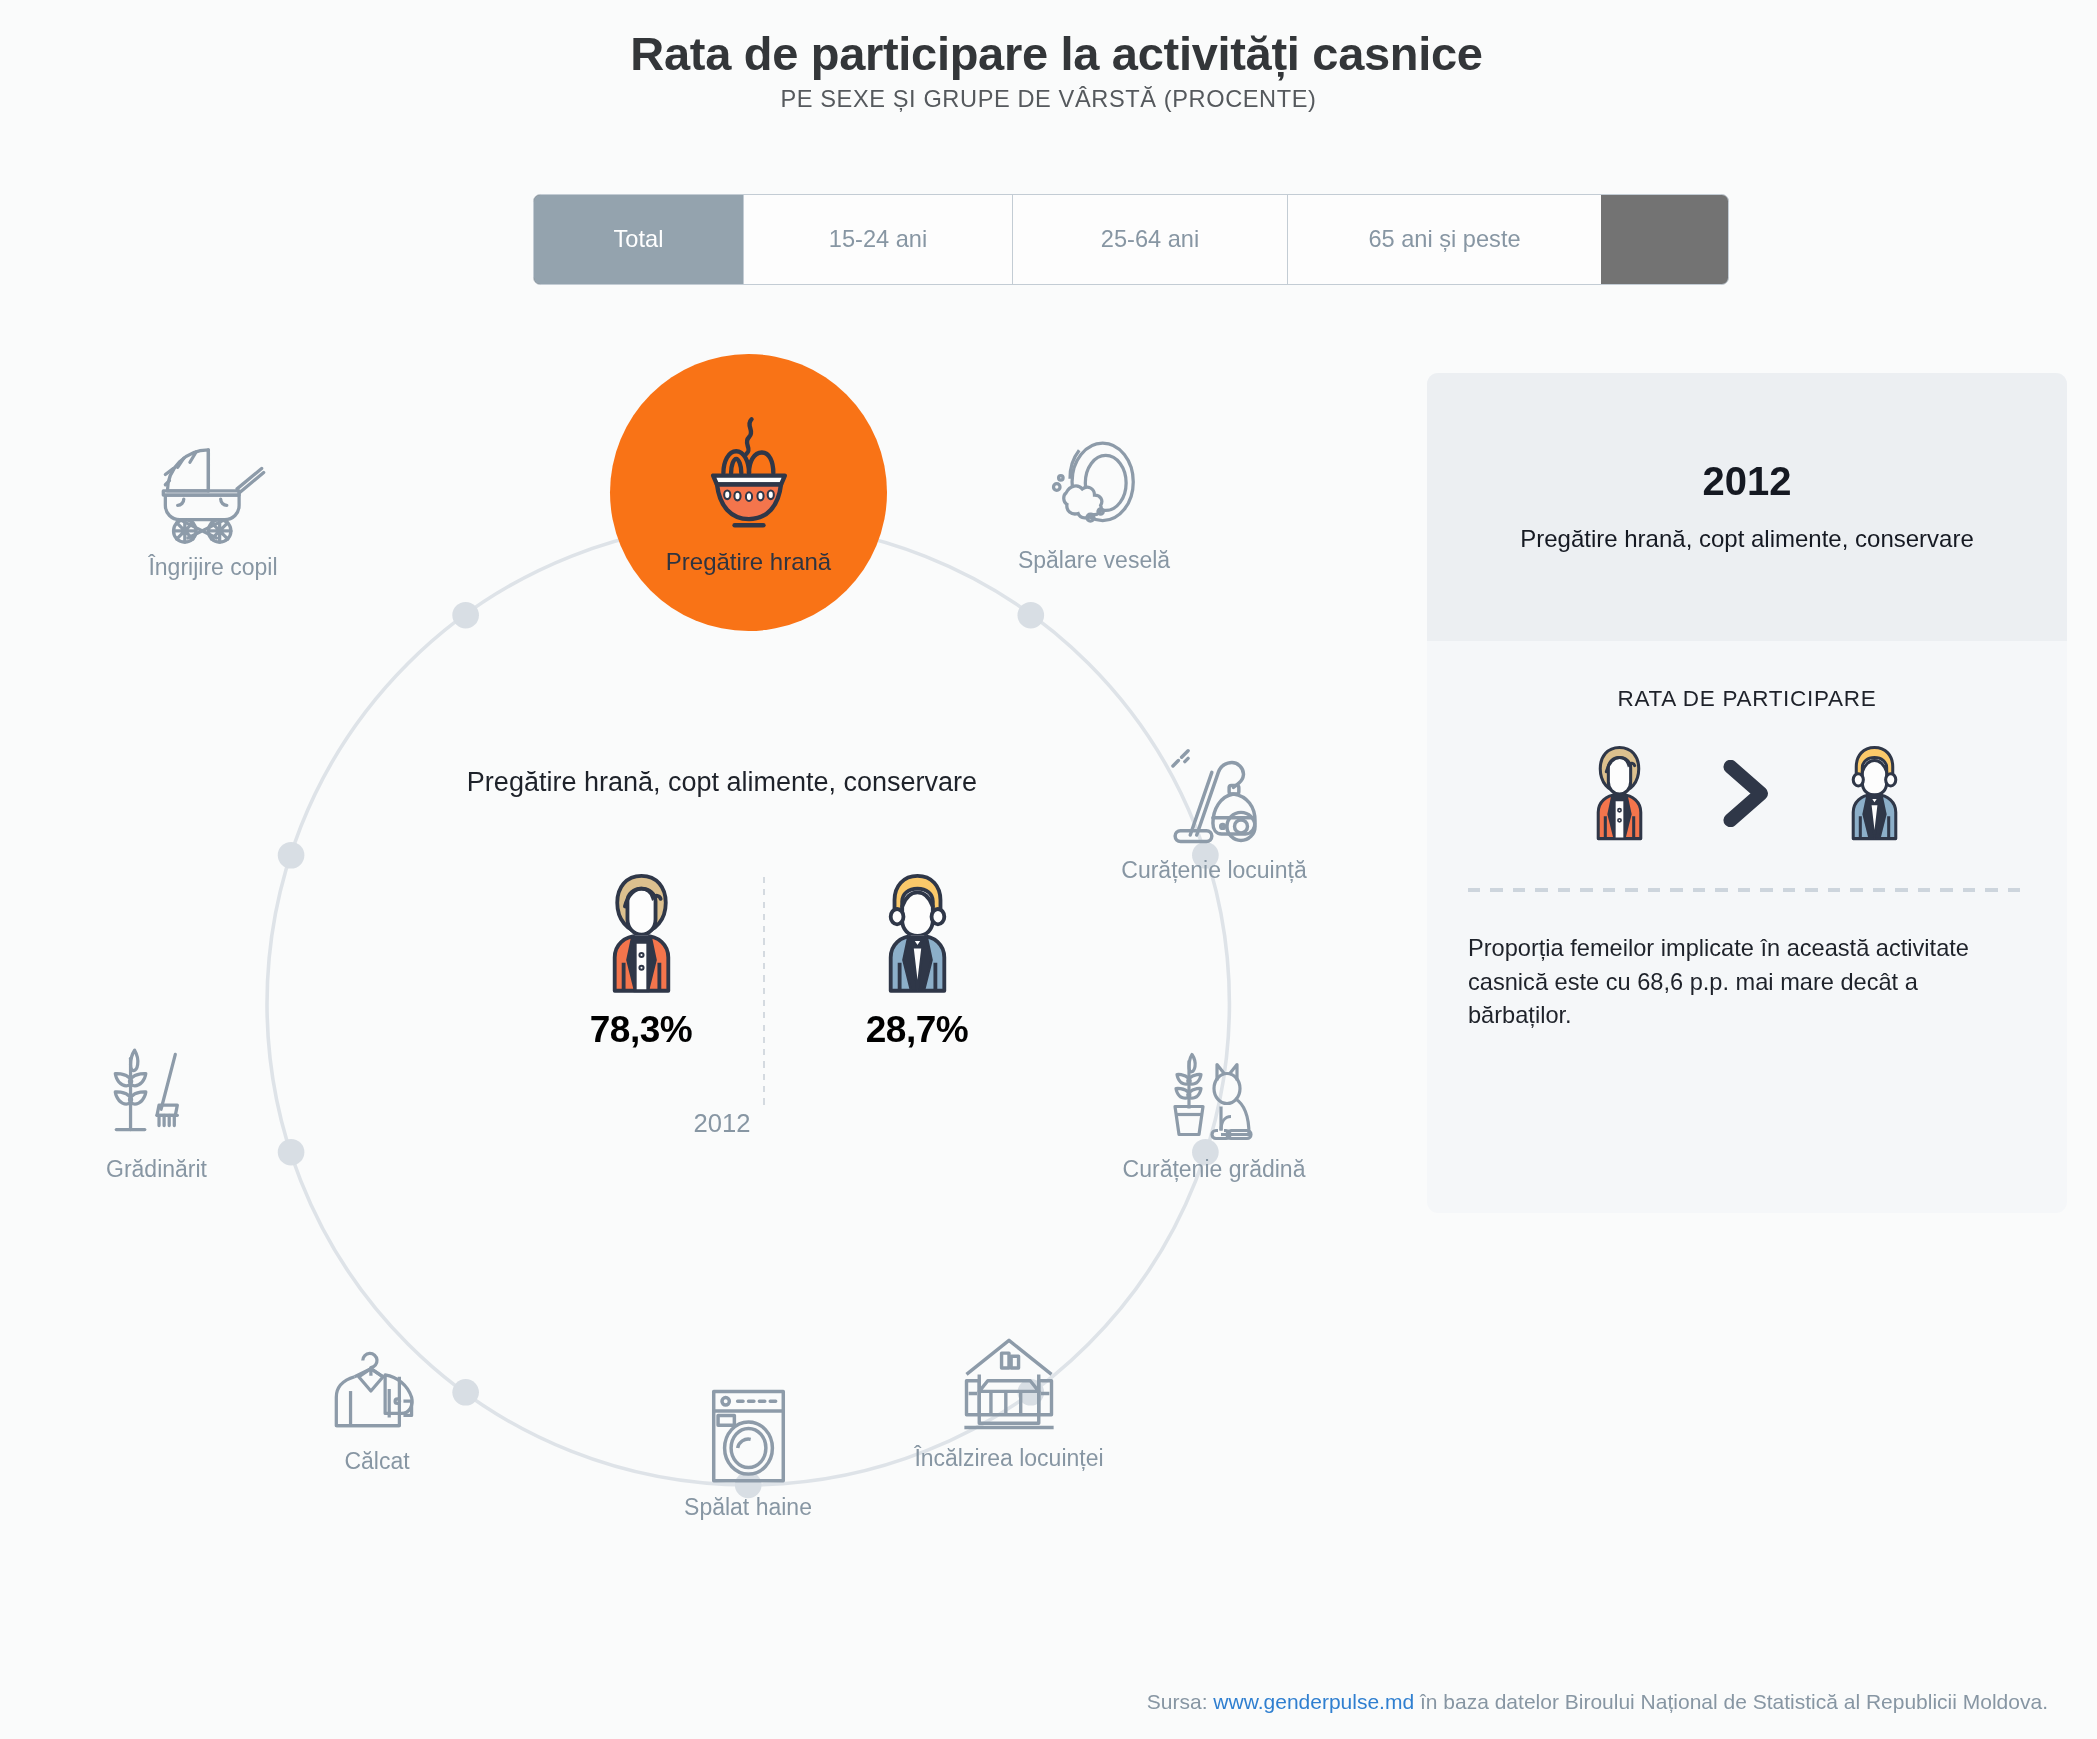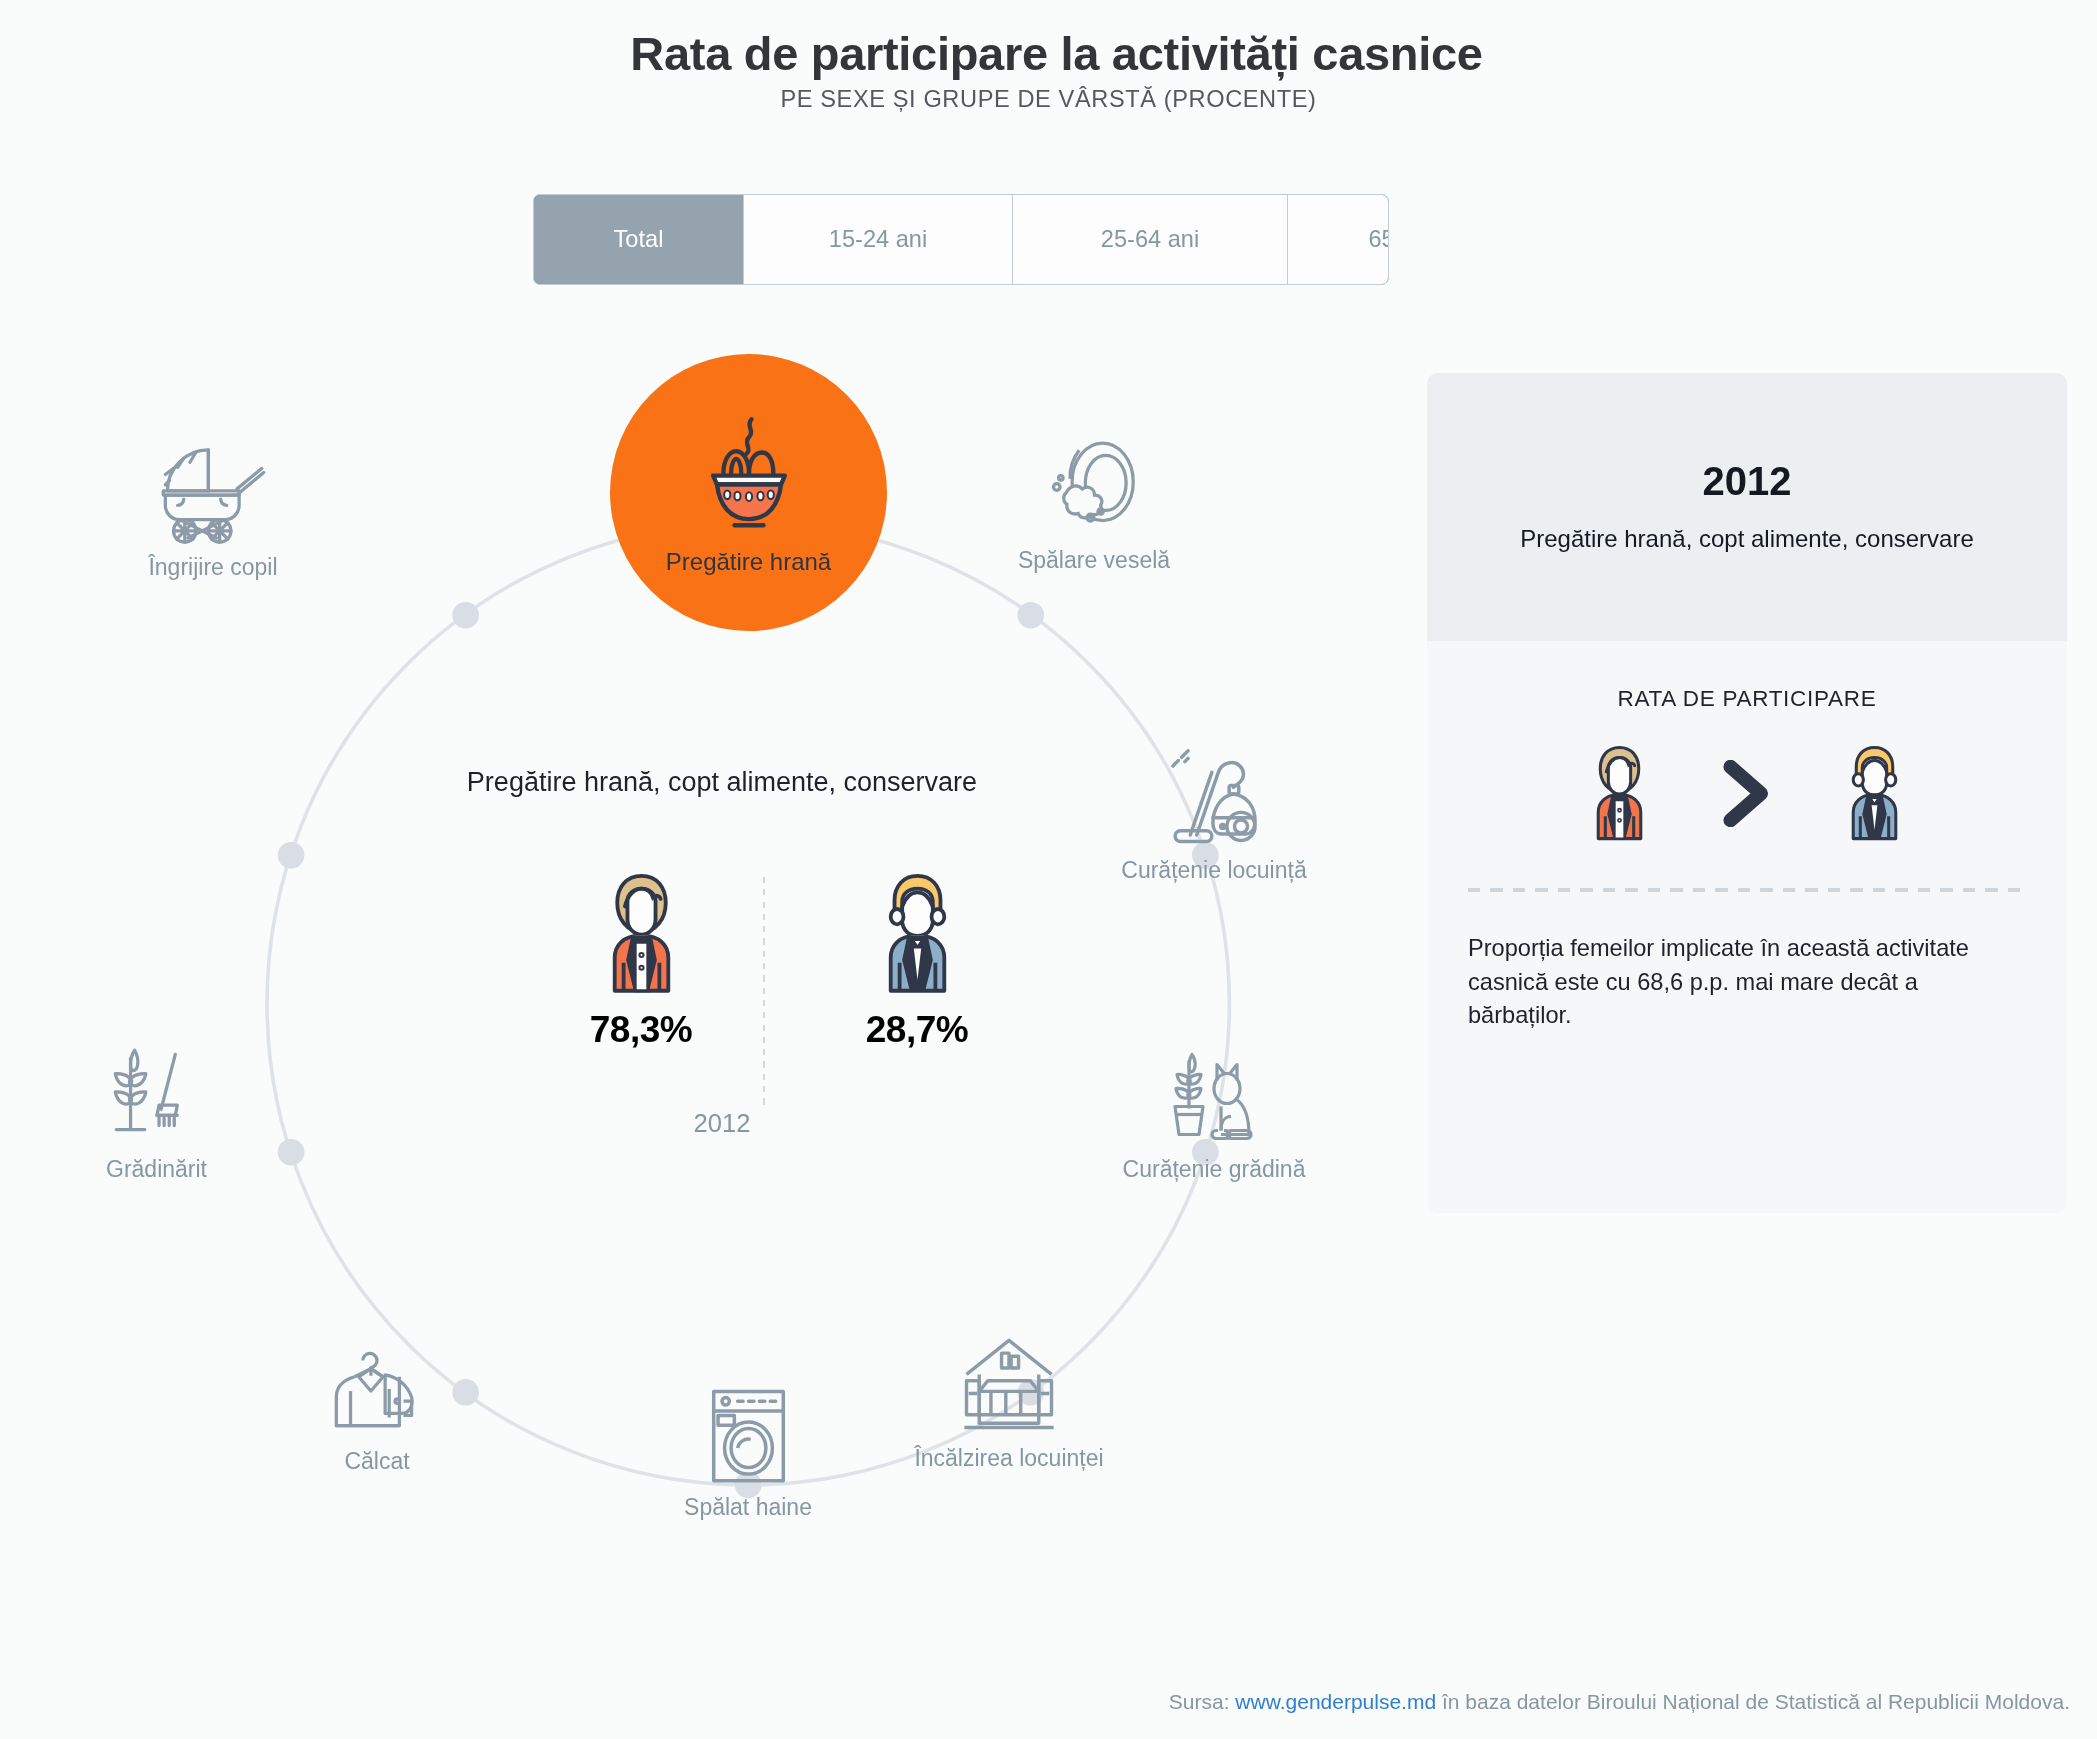--- a/index.html
+++ b/index.html
@@ -21,25 +21,25 @@
   }
   .subtitle {
     position: absolute; top: 86px; left: 0; width: 2097px;
     text-align: center;
     font-size: 23.6px; color: #55595d; letter-spacing: 0.6px;
   }
 
   
   .tabbar {
     position: absolute; top: 194px; left: 533px;
-    width: 856px; height: 91px;
+    width: 1196px; height: 91px;
     border: 1.5px solid #c3ccd4;
     border-radius: 7.2px;
     display: flex; overflow: hidden;
-    background: #0ea5e9;
+    background: #737373;
   }
   .tab {
     flex: 0 0 auto; height: 100%;
     display: flex; align-items: center; justify-content: center;
     font-size: 23.6px; color: #8796a3;
     border-right: 1.5px solid #c3ccd4;
     background: #fdfdfd;
   }
   .tab:last-child { border-right: none; }
   .tab.active { background: #94a3ae; color: #ffffff; }
@@ -126,21 +126,21 @@
     margin: 43px 0 0 0; height: 4.1px;
     background: repeating-linear-gradient(to right,#cdd5dd 0 12.3px,transparent 12.3px 22.5px);
   }
   .panel-note {
     font-size: 23.6px; line-height: 1.42; color: #1e222a; margin-top: 40px;
   }
 
   
   .footer {
     position: absolute; left: 0; top: 1690px; width: 2097px;
-    text-align: right; padding-right: 27px;
+    text-align: right; padding-right: 49px;
     font-size: 21px; color: #8796a3;
   }
   .footer a { color: #2f7fd0; text-decoration: none; }
 </style>
 </head>
 <body>
 
 <div id="root">
 
   <div class="title">Rata de participare la activități casnice</div>

